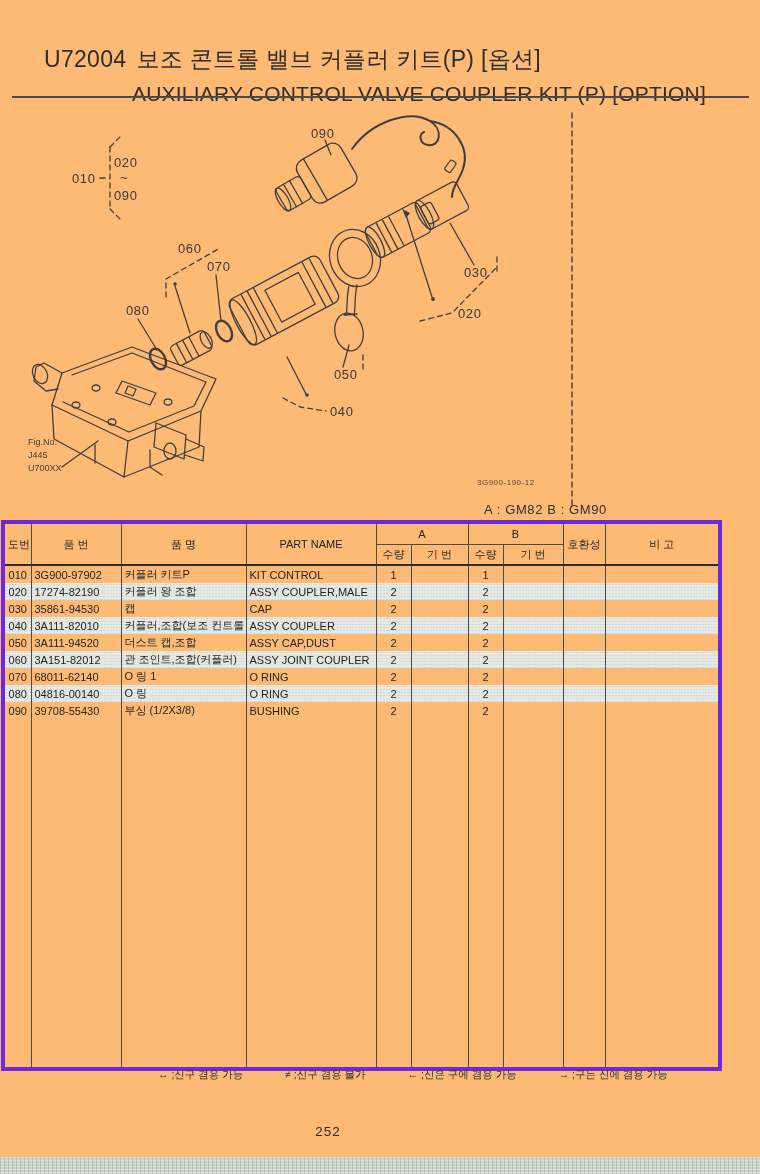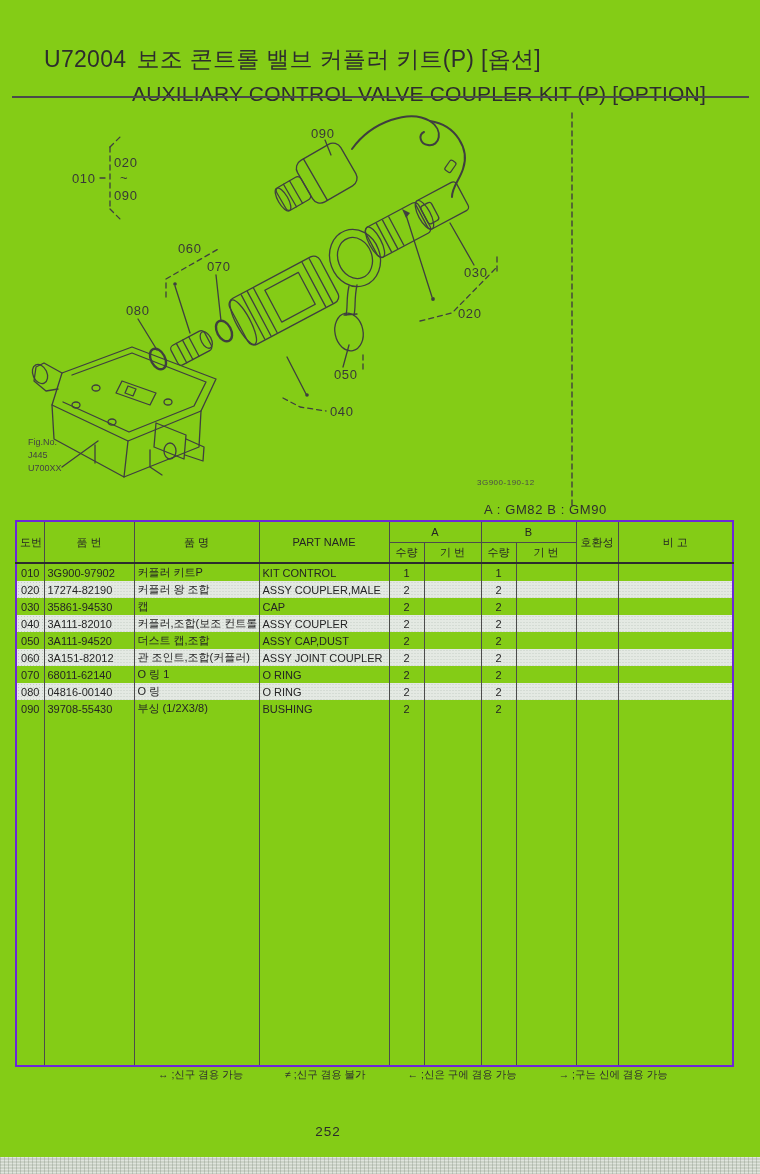--- a/index.html
+++ b/index.html
@@ -1,38 +1,38 @@
 <!DOCTYPE html>
 <html><head>
 <meta charset="utf-8">
 <style>
   html,body { margin:0; padding:0; background:#e9e9e7; }
   .page {
     position:relative; width:760px; height:1174px; margin:0 auto;
-    background:#84cc16; overflow:hidden;
+    background:#fdba74; overflow:hidden;
     font-family:"Liberation Sans","DejaVu Sans",sans-serif; color:#242424;
   }
   
   .title-kr { position:absolute; left:44px; top:44px; font-size:23px; font-weight:500; letter-spacing:0.3px; color:#2d2d2d; white-space:nowrap; }
   .title-kr .code { margin-right:10px; }
   .title-en { position:absolute; left:132px; top:82px; font-size:21px; letter-spacing:0.2px; color:#2d2d2d; white-space:nowrap; }
   .title-rule { position:absolute; left:12px; top:96px; width:737px; height:2px; background:#4a4a4a; }
   
   .diagram { position:absolute; left:0; top:105px; }
   .lineart { stroke:#3f3f3f; fill:none; stroke-width:1.3; stroke-linecap:round; stroke-linejoin:round; }
   .thick { stroke-width:2.4; }
   .wire { stroke-width:2; }
   .dash { stroke-dasharray:5 4; }
   .dot { fill:#3f3f3f; stroke:none; }
   .callout { font:13px "Liberation Sans","DejaVu Sans",sans-serif; fill:#383838; letter-spacing:0.6px; }
   .tiny { font:9px "Liberation Sans","DejaVu Sans",sans-serif; fill:#434343; }
   .drawno { font:8px "Liberation Sans","DejaVu Sans",sans-serif; fill:#4a4a4a; letter-spacing:0.5px; }
   .variant-note { position:absolute; left:484px; top:502px; font-size:13px; letter-spacing:0.6px; color:#2f2f2f; white-space:nowrap; }
   
-  .parts-table { position:absolute; left:15px; top:520px; width:717px; border-collapse:collapse; table-layout:fixed; border:2px solid #6d28d9; }
+  .parts-table { position:absolute; left:1px; top:520px; width:717px; border-collapse:collapse; table-layout:fixed; border:4px solid #6d28d9; }
   .parts-table th, .parts-table td {
     border-left:1px solid #4c4c4c; border-right:1px solid #4c4c4c;
     font-weight:normal; font-size:11px; padding:0 3px;
     overflow:hidden; white-space:nowrap; color:#242424;
   }
   .parts-table thead { border-bottom:2px solid #2d2d2d; }
   .parts-table thead th { border-bottom:1px solid #4c4c4c; text-align:center; }
   .parts-table tr.group-row th { height:20px; }
   .parts-table tr.sub-row th { height:19px;text-align:center; }
   .parts-table tbody td { height:17px; }

